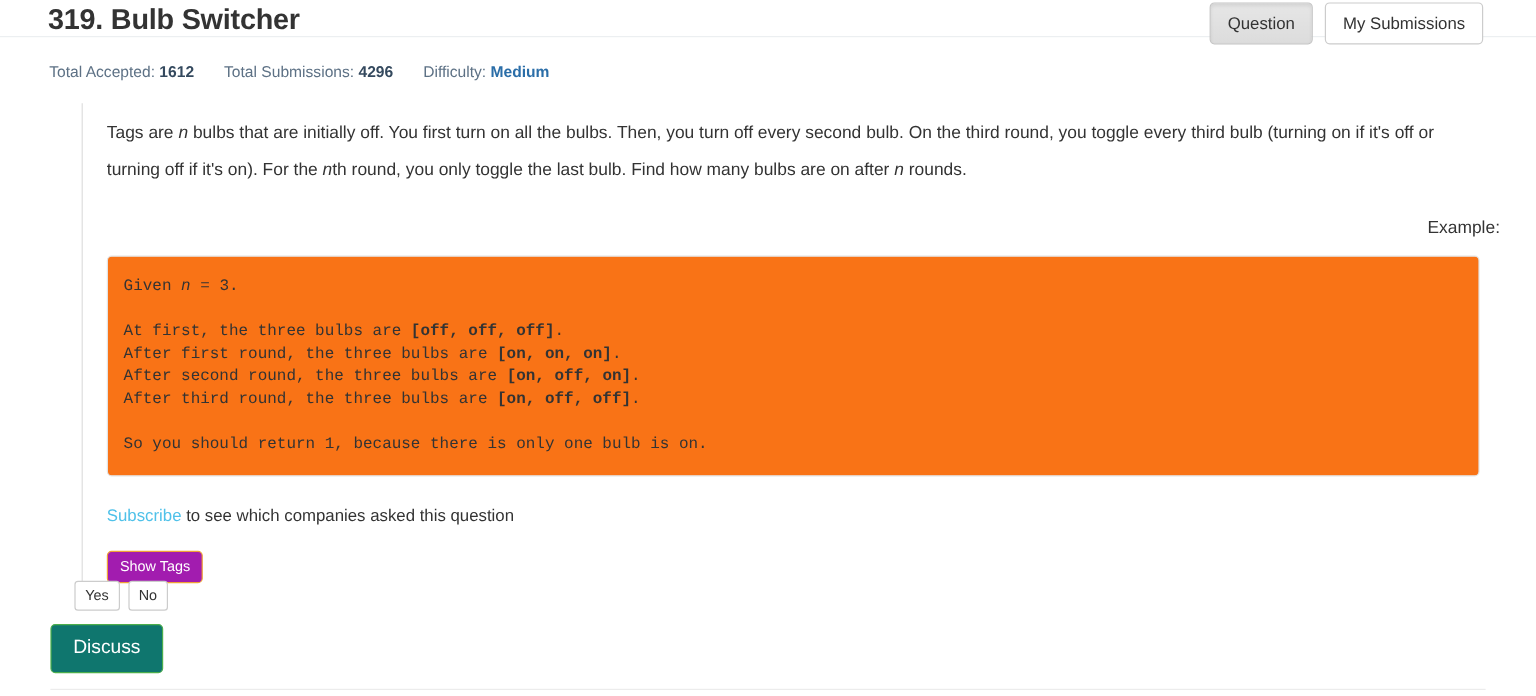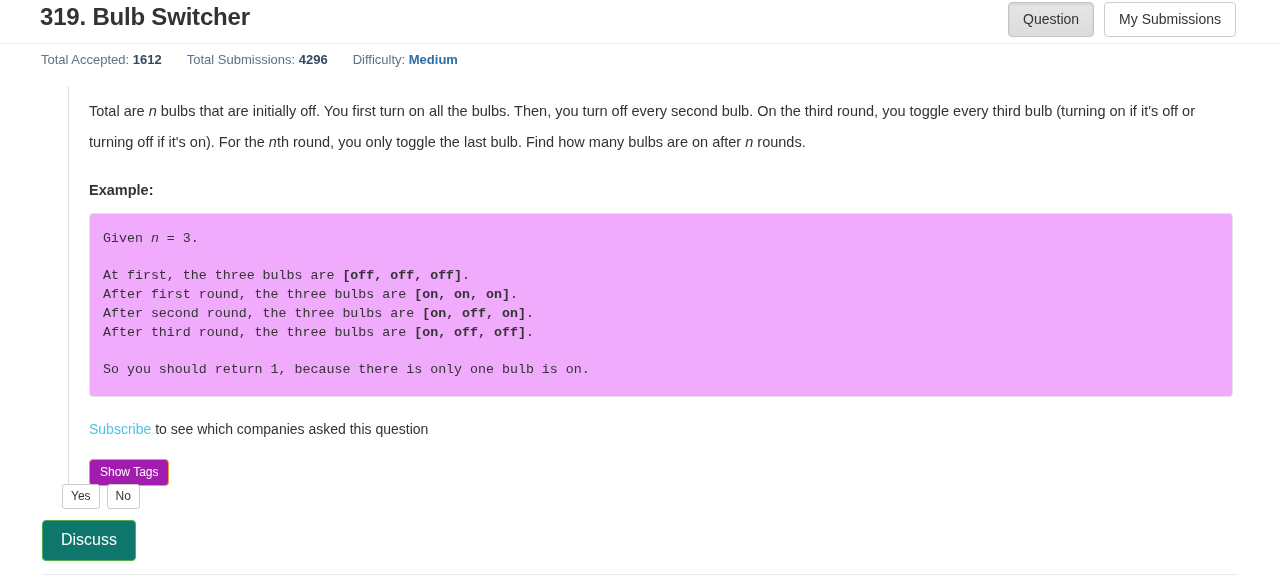--- a/index.html
+++ b/index.html
@@ -12,21 +12,21 @@
     height: 580px;
     overflow: hidden;
     font-family: "Liberation Sans", sans-serif;
     color: #333333;
     position: relative;
   }
 
   
   .header {
     position: relative;
-    height: 44px;
+    height: 31px;
     border-bottom: 1px solid #eceff1;
     box-sizing: border-box;
   }
   .page-title {
     position: absolute;
     left: 40px;
     top: 2px;
     font-size: 24px;
     font-weight: bold;
     color: #333333;
@@ -96,28 +96,29 @@
     line-height: 31px;
     color: #333333;
     margin: 0;
     padding-top: 10px;
     width: 1142px;
   }
   .desc i { font-style: italic; }
 
   .example-label {
     font-size: 14.5px;
-    font-weight: bold;
+    font-weight: normal;
     color: #333333;
     margin-top: 24px;
+    text-align: right;
   }
 
   pre.codeblock {
     margin: 15px 0 0 0;
-    background: #f0abfc;
+    background: #f97316;
     border: 1px solid #e3e3e3;
     border-radius: 4px;
     padding: 16px 0 16px 13px;
     font-family: "Liberation Mono", monospace;
     font-size: 13.3px;
     line-height: 18.7px;
     color: #333333;
     width: 1144px;
     box-sizing: border-box;
     white-space: pre;
@@ -207,21 +208,21 @@
     <button class="btn-default">My Submissions</button>
   </div>
 </div>
 
 <div class="stats">
   <span class="item"><span>Total Accepted:</span> <b>1612</b></span><span class="item"><span>Total Submissions:</span> <b>4296</b></span><span class="item"><span>Difficulty:</span> <b class="diff-medium">Medium</b></span>
 </div>
 
 <div class="content">
 
-  <p class="desc"><span>Total are </span><i>n</i><span> bulbs that are initially off. You first turn on all the bulbs. Then, you turn off every second bulb. On the third round, you toggle every third bulb (turning on if it's off or turning off if it's on). For the </span><i>n</i><span>th round, you only toggle the last bulb. Find how many bulbs are on after </span><i>n</i><span> rounds.</span></p>
+  <p class="desc"><span>Tags are </span><i>n</i><span> bulbs that are initially off. You first turn on all the bulbs. Then, you turn off every second bulb. On the third round, you toggle every third bulb (turning on if it's off or turning off if it's on). For the </span><i>n</i><span>th round, you only toggle the last bulb. Find how many bulbs are on after </span><i>n</i><span> rounds.</span></p>
 
   <div class="example-label">Example:</div>
 
   <pre class="codeblock"><span>Given <i>n</i> = 3.</span>
 
 <span>At first, the three bulbs are <b>[off, off, off]</b>.</span>
 <span>After first round, the three bulbs are <b>[on, on, on]</b>.</span>
 <span>After second round, the three bulbs are <b>[on, off, on]</b>.</span>
 <span>After third round, the three bulbs are <b>[on, off, off]</b>.</span>
 

